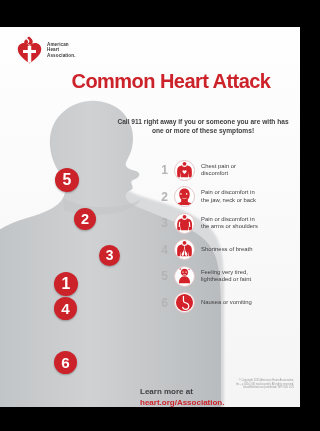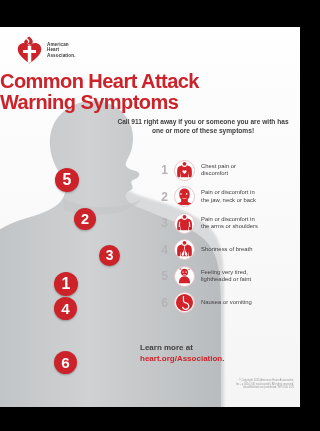--- a/index.html
+++ b/index.html
@@ -24,22 +24,22 @@
   #logo{position:absolute;left:17px;top:36px;z-index:10;display:flex;align-items:center;}
   #logo .mark{width:26px;height:28px;flex:0 0 auto;}
   #logo .wordmark{
     margin-left:4px;color:#3a3a3c;font-weight:bold;
     font-size:4.6px;line-height:5.6px;letter-spacing:.1px;
   }
 
   
   #headline{
     position:absolute;left:0;top:71px;width:300px;z-index:10;
-    text-align:left;color:#cc2229;font-weight:bold;
-    font-size:20px;line-height:21px;letter-spacing:-.55px;
+    text-align:center;color:#cc2229;font-weight:bold;
+    font-size:20px;line-height:21px;letter-spacing:-.55px;padding-left:21px;
   }
   #headline .l2{display:block;}
 
   
   #intro{
     position:absolute;left:112px;top:117px;width:182px;z-index:10;
     text-align:center;color:#3f3f41;font-weight:bold;
     font-size:6.6px;line-height:9px;
   }
 
@@ -60,21 +60,21 @@
   .sym .txt{
     color:#3f3f41;font-size:5.9px;line-height:7.6px;font-weight:normal;
   }
   .sym .txt span{display:block;}
 
   
   #learnmore{
     position:absolute;left:140px;top:343px;width:160px;z-index:10;
     font-weight:bold;font-size:8px;line-height:10.5px;
   }
-  #learnmore .lm1{color:#3f3f41;display:block;}
+  #learnmore .lm1{color:#3f3f41;display:block;margin-top:44px;}
   #learnmore .lm2{color:#cc2229;display:block;}
 
   
   #copyright{
     position:absolute;right:6px;top:379px;width:150px;z-index:10;
     text-align:right;color:#9a9a9c;
     font-size:2.7px;line-height:3.6px;
   }
   #copyright span{display:block;}
 
@@ -176,21 +176,20 @@
     </svg>
     <div class="wordmark">
       <span>American</span><br>
       <span>Heart</span><br>
       <span>Association.</span>
     </div>
   </div>
 
   <div id="headline">
     <span class="l1">Common Heart Attack</span>
-    <span class="l2">Warning Symptoms</span>
   </div>
 
   <div id="intro">Call 911 right away if you or someone you are with has one or more of these symptoms!</div>
 
   <div id="symptoms">
 
     <div class="sym">
       <div class="num">1</div>
       <div class="ico">
         <svg viewBox="0 0 40 40" aria-hidden="true">

